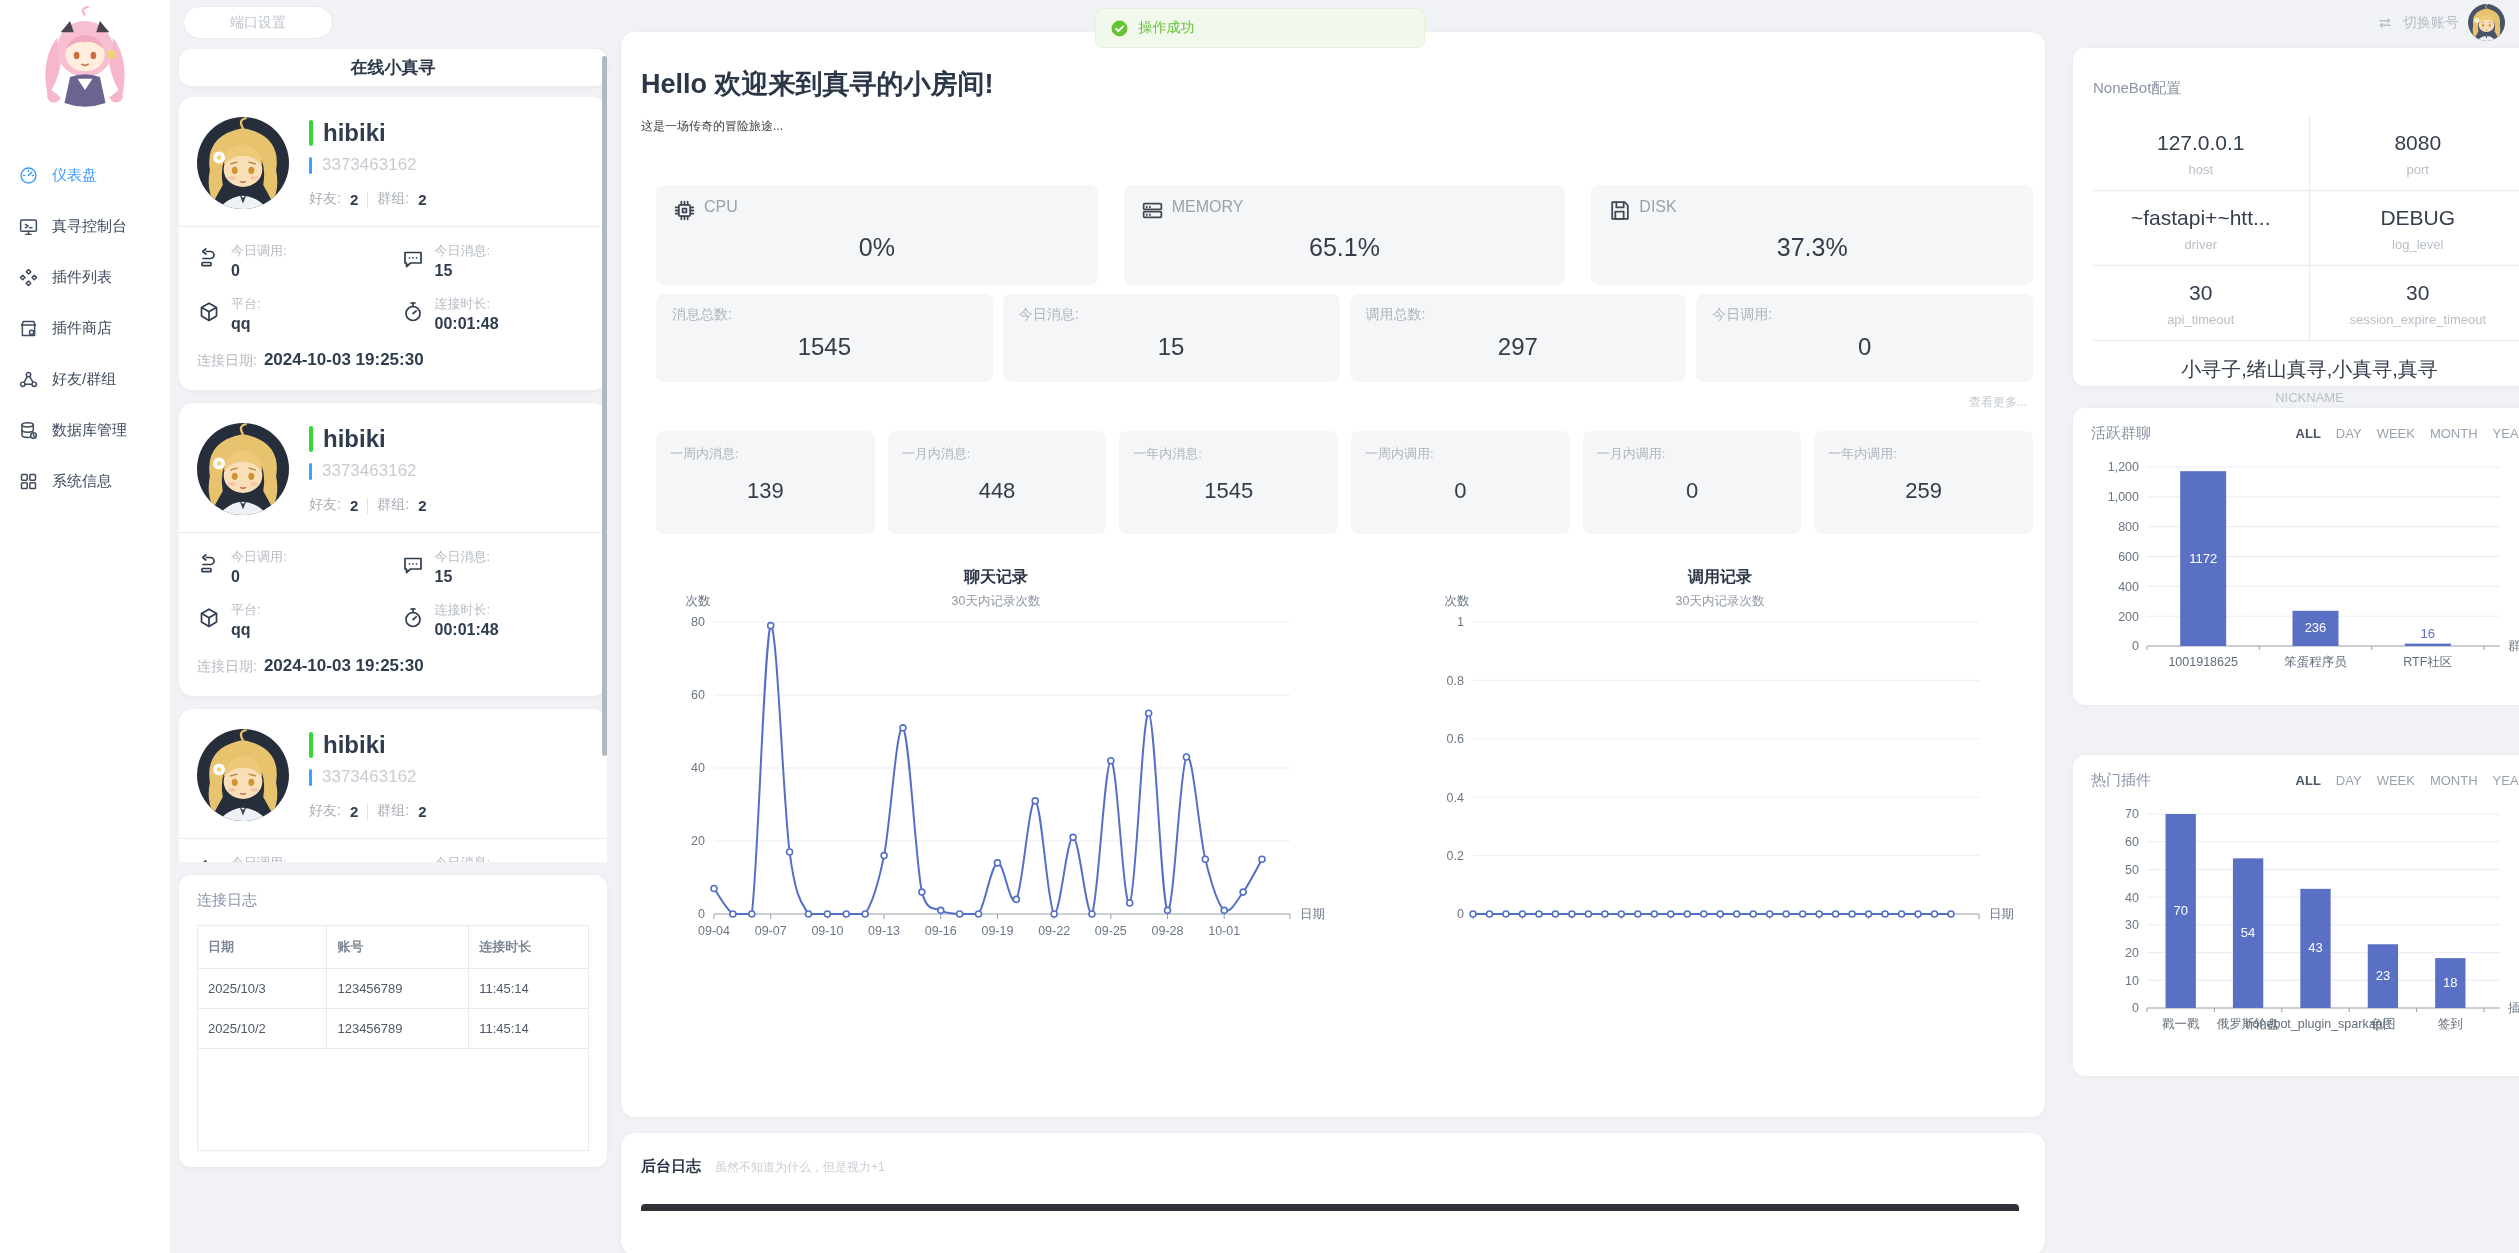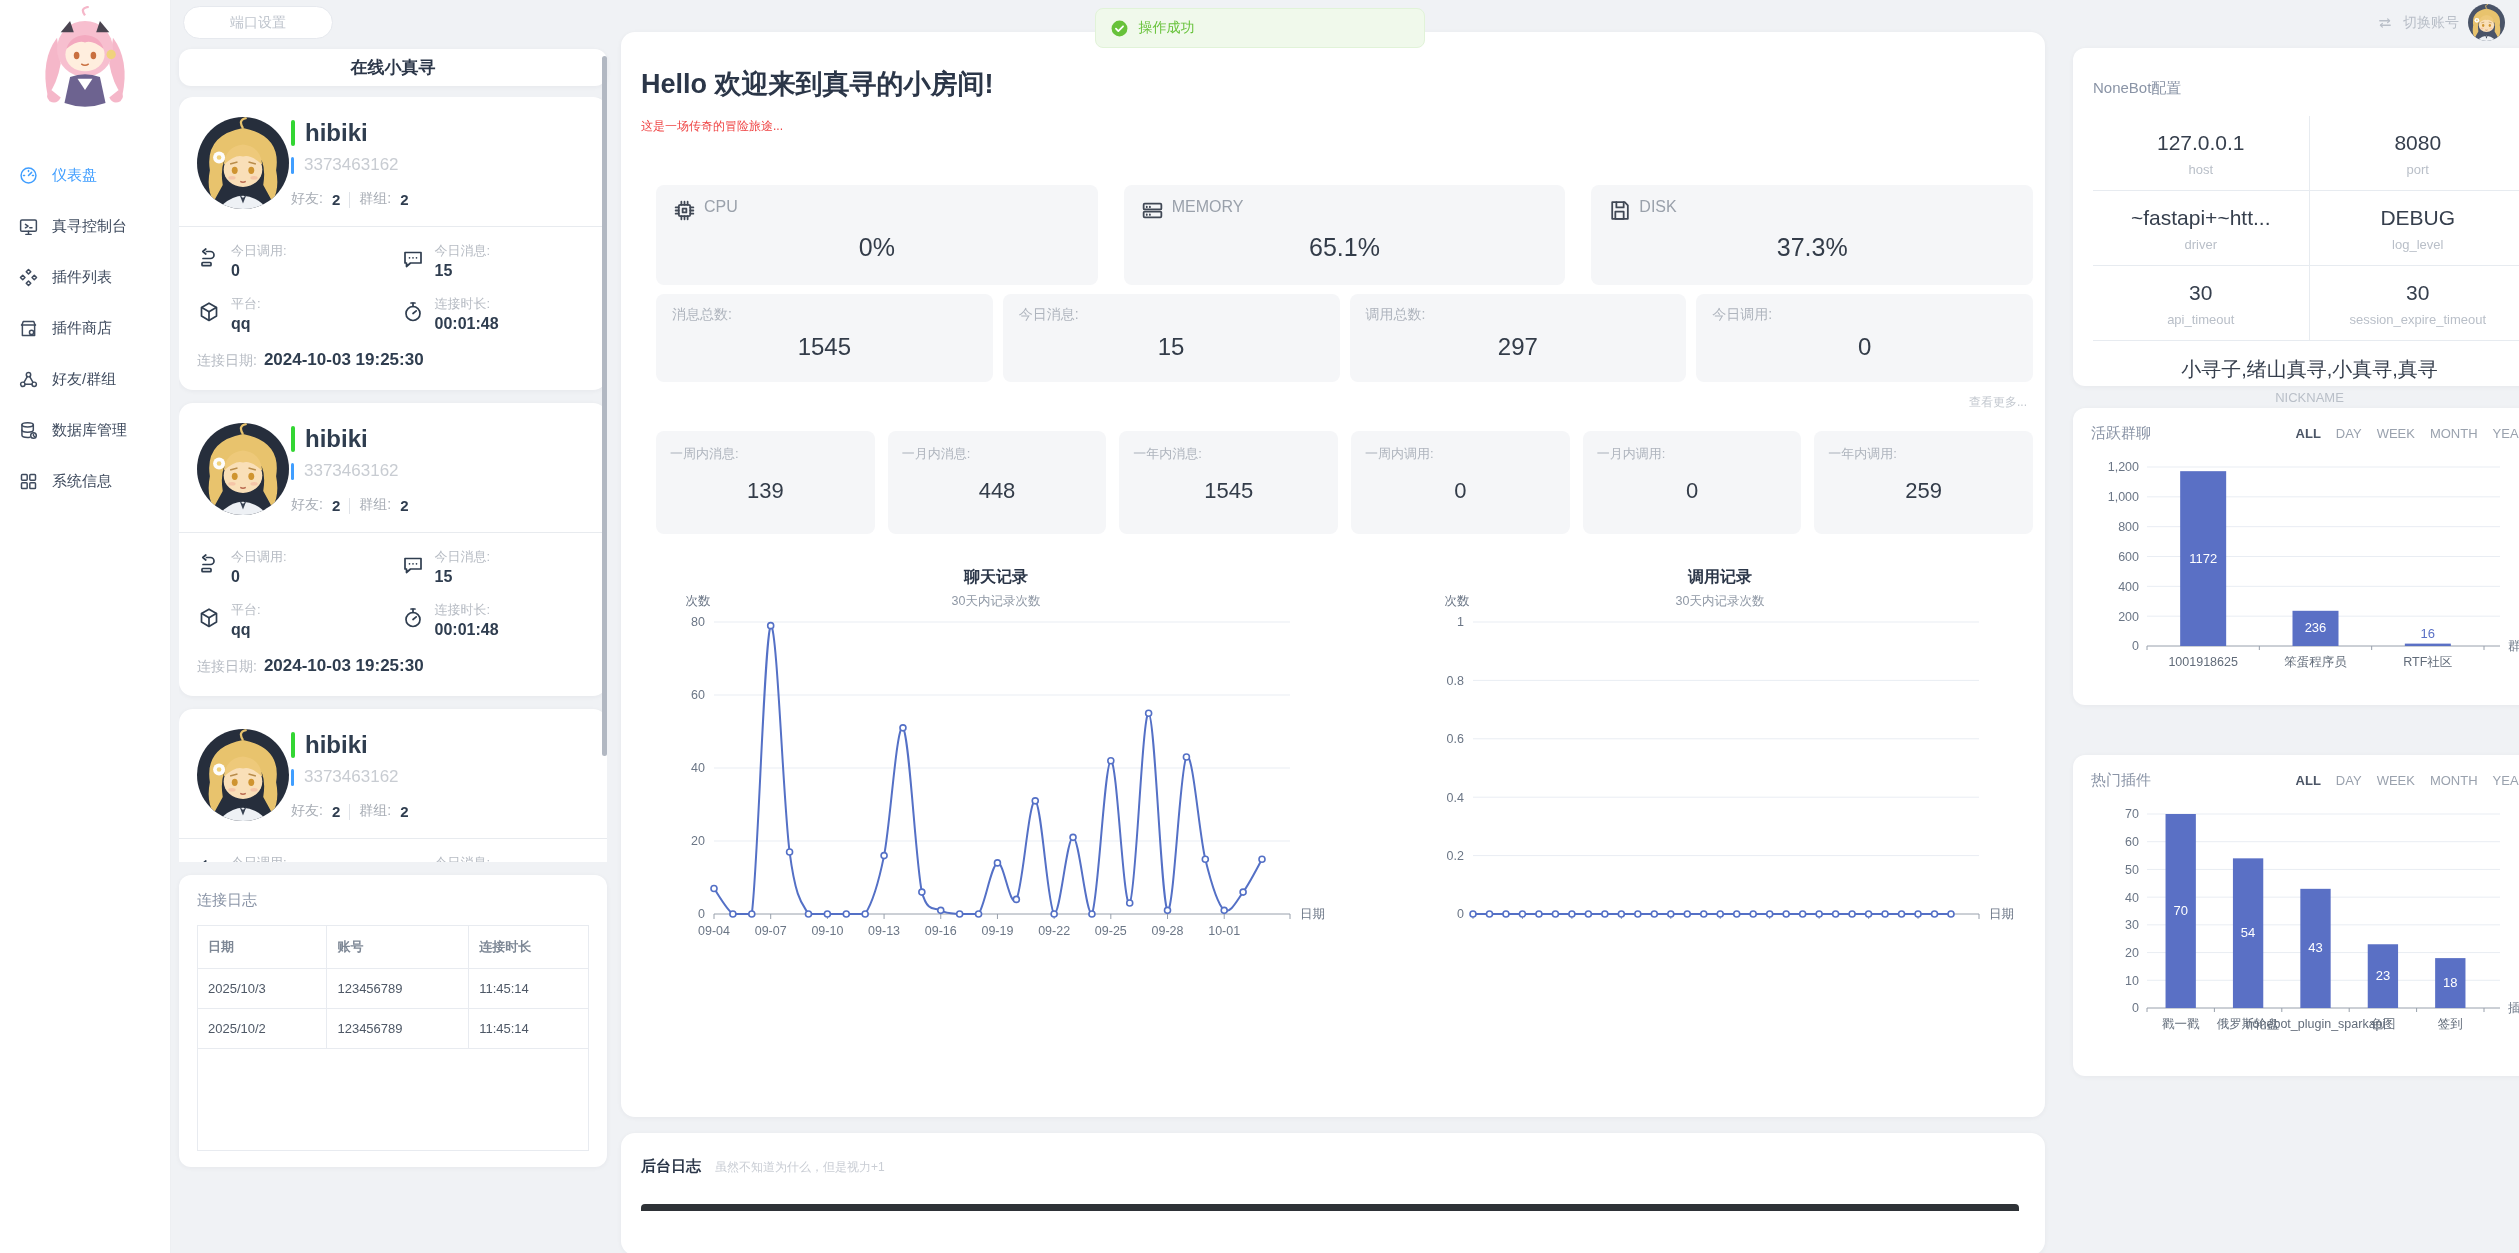--- a/index.html
+++ b/index.html
@@ -23,21 +23,21 @@
   
   .bot-col{width:428px;margin-left:8px;position:relative;padding-top:6px;flex-shrink:0}
   .port-btn{display:block;width:150px;height:33px;background:#fff;border:1px solid #e6e9ee;
             border-radius:17px;color:#bfc5cd;font-size:14px;margin-left:4px;cursor:pointer;
             font-family:inherit}
   .bot-header{margin-top:10px;height:37px;display:flex;align-items:center;justify-content:center;
               font-weight:bold;font-size:17px;color:#2b3648}
   .bot-list{margin-top:11px;height:765px;overflow:hidden;display:flex;flex-direction:column;gap:13px}
   .scroll-thumb{position:absolute;right:0;top:56px;width:5px;height:700px;background:#b2b8c2;border-radius:3px}
   .bot-card{border-radius:14px;padding:20px 18px;flex-shrink:0;cursor:pointer}
-  .bot-top{display:flex;gap:2px}
+  .bot-top{display:flex;gap:20px}
   .avatar-90{width:92px;height:92px;border-radius:50%;overflow:hidden;flex-shrink:0}
   .bot-name-row{display:flex;align-items:center;gap:10px;margin-top:2px}
   .bar{display:inline-block;border-radius:2px}
   .bar.g{width:4px;height:26px}
   .bar.b{width:3px;height:17px}
   .bot-name{font-size:24px;font-weight:bold;color:#2f3d4f}
   .bot-id-row{display:flex;align-items:center;gap:10px;margin-top:8px}
   .bot-id{font-size:17px;color:#c8ccd2}
   .bot-counts{margin-top:15px;font-size:14px;color:#a9aeb6;display:flex;align-items:flex-end;gap:9px}
   .bot-counts b{color:#2f3d4f;font-size:15px}
@@ -56,21 +56,21 @@
   .log-wrap{margin-top:15px;border:1px solid #e8ebf0;height:226px;box-sizing:border-box;overflow:hidden}
   .log-table{width:100%;border-collapse:collapse;font-size:13px}
   .log-table th{font-weight:bold;color:#7d8795;text-align:left;padding:12px 10px;border-bottom:1px solid #e8ebf0}
   .log-table th+th,.log-table td+td{border-left:1px solid #e8ebf0}
   .log-table td{color:#4e5866;padding:12px 10px;border-bottom:1px solid #e8ebf0}
 
   
   .main-col{width:1424px;margin-left:14px;flex-shrink:0}
   .main-card{margin-top:32px;height:1085px;box-sizing:border-box;padding:26px 12px 0 20px;border-radius:14px}
   h1{font-size:27px;margin:8px 0 0;color:#2b3648}
-  .subtitle{margin-top:16px;font-size:12px;color:#ef4444}
+  .subtitle{margin-top:16px;font-size:12px;color:#404040}
   .sys-row{display:flex;gap:26px;margin:50px 0 0 15px}
   .sys-card{flex:1;height:100px;background:#f5f6f8;border-radius:8px;padding:13px 16px;box-sizing:border-box}
   .sys-head{display:flex;gap:7px;color:#9aa1ab;font-size:16px}
   .sys-head .ic{width:25px;height:25px;color:#404855}
   .sys-val{text-align:center;font-size:25px;color:#333c49;margin-top:10px}
   .stat-row{display:flex;gap:10px;margin:9px 0 0 15px}
   .stat-card{flex:1;height:88px;background:#f5f6f8;border-radius:8px;padding:12px 16px;box-sizing:border-box}
   .stat-lbl{font-size:14px;color:#aeb4bd}
   .stat-val{text-align:center;font-size:24px;color:#333c49;margin-top:9px}
   .more{text-align:right;font-size:12px;color:#c3c8cf;margin:12px 6px 0 0;cursor:pointer}

